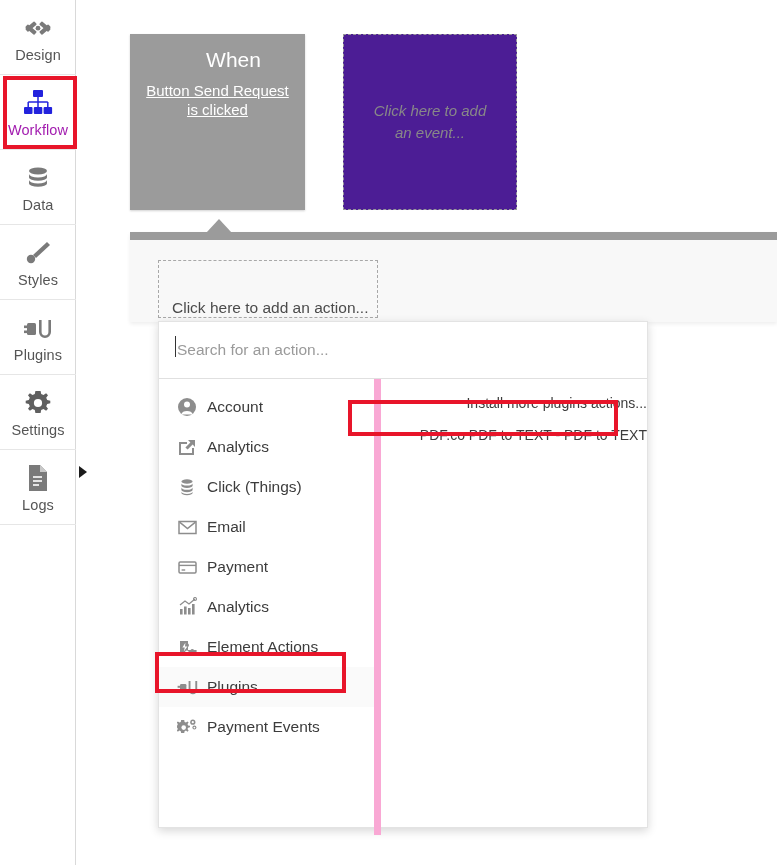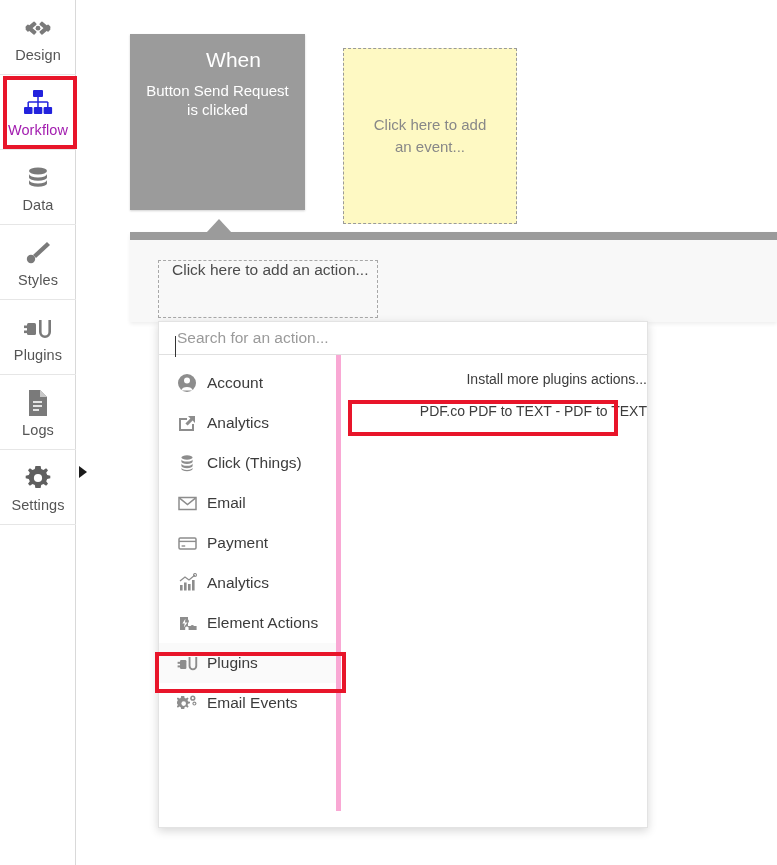--- a/index.html
+++ b/index.html
@@ -44,74 +44,74 @@
     position: absolute; left: 77px; top: 0; right: 0; bottom: 0;
     background: #ffffff;
   }
 
   .when-block {
     position: absolute; left: 130px; top: 34px; width: 175px; height: 176px;
     background: #9b9b9b; color: #ffffff; text-align: center;
     box-shadow: 0 1px 2px rgba(0,0,0,.18);
   }
   .when-title { font-size: 21px; margin-top: 14px; font-weight: 400; padding-left: 32px; }
-  .when-sub { font-size: 15px; line-height: 19px; margin-top: 9px; padding: 0 8px; }
+  .when-sub { font-size: 15px; line-height: 19px; margin-top: 9px; padding: 0 8px; text-decoration: underline; }
 
   .add-event {
-    position: absolute; left: 343px; top: 48px; width: 174px; height: 176px;
-    border: 1px dashed #9a9a9a; background: #fef9c3;
+    position: absolute; left: 343px; top: 34px; width: 174px; height: 176px;
+    border: 1px dashed #9a9a9a; background: #4c1d95;
     display: flex; align-items: center; justify-content: center;
     color: #888888; font-size: 15px; line-height: 22px; text-align: center;
-    box-sizing: border-box; cursor: pointer;
+    box-sizing: border-box; cursor: pointer; font-style: italic;
   }
   .add-event span { display:block; padding: 0 22px; }
 
   
   .action-panel {
     position: absolute; left: 130px; top: 232px; right: 0; height: 90px;
     background: #f8f8f8;
     box-shadow: 0 2px 4px rgba(0,0,0,.07);
   }
   .action-panel .topbar {
     position: absolute; left: 0; top: 0; right: 0; height: 8px; background: #9b9b9b;
   }
   .panel-pointer {
     position: absolute; left: 206px; top: 219px; width: 0; height: 0;
     border-left: 13px solid transparent; border-right: 13px solid transparent;
     border-bottom: 14px solid #9b9b9b; z-index: 6;
   }
   .add-action {
     position: absolute; left: 158px; top: 260px; width: 220px; height: 58px;
     border: 1px dashed #a8a8a8; background: transparent;
-    display: flex; align-items: flex-start; box-sizing: border-box;
+    display: flex; align-items: flex-end; box-sizing: border-box;
     color: #4b4b4b; font-size: 15.5px; padding-left: 13px; cursor: pointer; z-index: 7;
   }
 
   
   .dropdown {
     position: absolute; left: 158px; top: 321px; width: 490px; height: 507px;
     background: #ffffff; border: 1px solid #e3e3e3;
     box-shadow: 0 3px 9px rgba(0,0,0,.16);
     box-sizing: border-box; z-index: 20;
   }
   .dd-search {
-    height: 33px; border-bottom: 1px solid #e0e0e0; display: flex; align-items: center;
+    height: 57px; border-bottom: 1px solid #e0e0e0; display: flex; align-items: center;
     padding-left: 16px; box-sizing: border-box; position: relative;
   }
   .dd-search input {
     border: 0; outline: none; width: 94%; font-size: 15.5px; color: #555;
     font-family: "Liberation Sans", sans-serif; background: transparent;
   }
   .dd-search input::placeholder { color: #9a9a9a; }
   .caret {
     position: absolute; left: 16px; top: 14px; width: 1px; height: 21px; background: #333;
   }
   .dd-body { display: flex; height: 456px; }
   .dd-left {
-    width: 182px; border-right: 5px solid #f9a8d4; box-sizing: border-box; padding-top: 8px;
+    width: 222px; border-right: 7px solid #f9a8d4; box-sizing: border-box; padding-top: 8px;
   }
   .cat {
     height: 40px; display: flex; align-items: center; padding-left: 18px;
     box-sizing: border-box; cursor: pointer; color: #3c3c3c; font-size: 15.5px;
   }
   .cat .cico { width: 30px; display: flex; align-items: center; }
   .cat.sel { background: #fafafa; }
   .dd-right { flex: 1; padding-top: 8px; }
   .r-item {
     height: 32px; display: flex; align-items: center; padding-left: 18px;
@@ -207,43 +207,43 @@
             <rect x="1" y="16.5" width="3.5" height="2.6"></rect>
             <path d="M16 6 h2.6 v12 a3.4 3.4 0 0 0 6.8 0 V6 h2.6 v12 a6 6 0 0 1 -12 0z"></path>
           </g>
         </svg>
       </span>
       <span class="side-label">Plugins</span>
     </div>
 
     <div class="side-item">
       <span class="ico">
+        <svg width="30" height="30" viewBox="0 0 30 30">
+          <g fill="#5f5f5f">
+            <path d="M15 3 l2.6 0 .6 3.1 2.3 1 2.6-1.8 1.9 1.9 -1.8 2.6 1 2.3 3.1 .6 0 2.6 -3.1 .6 -1 2.3 1.8 2.6 -1.9 1.9 -2.6-1.8 -2.3 1 -.6 3.1 -2.6 0 -2.6 0 -.6-3.1 -2.3-1 -2.6 1.8 -1.9-1.9 1.8-2.6 -1-2.3 -3.1-.6 0-2.6 3.1-.6 1-2.3 -1.8-2.6 1.9-1.9 2.6 1.8 2.3-1 .6-3.1z"></path>
+          </g>
+          <circle cx="15" cy="15" r="4.1" fill="#ffffff"></circle>
+        </svg>
+      </span>
+      <span class="side-label">Settings</span>
+    </div>
+
+    <div class="side-item">
+      <span class="ico">
         <svg width="26" height="30" viewBox="0 0 26 30">
           <path d="M4 2 h11 l7 7 v19 h-18z" fill="#7a7a7a"></path>
           <path d="M15 2 v7 h7z" fill="#c8c8c8"></path>
           <g stroke="#ffffff" stroke-width="1.6">
             <path d="M8 14 h9"></path>
               <path d="M8 18 h9"></path>
               <path d="M8 22 h6"></path>
           </g>
         </svg>
       </span>
       <span class="side-label">Logs</span>
-    </div>
-
-    <div class="side-item">
-      <span class="ico">
-        <svg width="30" height="30" viewBox="0 0 30 30">
-          <g fill="#5f5f5f">
-            <path d="M15 3 l2.6 0 .6 3.1 2.3 1 2.6-1.8 1.9 1.9 -1.8 2.6 1 2.3 3.1 .6 0 2.6 -3.1 .6 -1 2.3 1.8 2.6 -1.9 1.9 -2.6-1.8 -2.3 1 -.6 3.1 -2.6 0 -2.6 0 -.6-3.1 -2.3-1 -2.6 1.8 -1.9-1.9 1.8-2.6 -1-2.3 -3.1-.6 0-2.6 3.1-.6 1-2.3 -1.8-2.6 1.9-1.9 2.6 1.8 2.3-1 .6-3.1z"></path>
-          </g>
-          <circle cx="15" cy="15" r="4.1" fill="#ffffff"></circle>
-        </svg>
-      </span>
-      <span class="side-label">Settings</span>
     </div>
   </div>
 
   <div class="hl-sidebar"></div>
   <div class="side-arrow"></div>
 
   <div class="canvas"></div>
 
   <div class="when-block">
     <div class="when-title">When</div>
@@ -376,21 +376,21 @@
               <g fill="#8d8d8d">
                 <path d="M8 4 l1.8 0 .4 2.2 1.6 .7 1.8-1.3 1.3 1.3 -1.3 1.8 .7 1.6 2.2 .4 0 1.8 -2.2 .4 -.7 1.6 1.3 1.8 -1.3 1.3 -1.8-1.3 -1.6 .7 -.4 2.2 -1.8 0 -1.8 0 -.4-2.2 -1.6-.7 -1.8 1.3 -1.3-1.3 1.3-1.8 -.7-1.6 -2.2-.4 0-1.8 2.2-.4 .7-1.6 -1.3-1.8 1.3-1.3 1.8 1.3 1.6-.7 .4-2.2z" transform="translate(-1.2,-0.4) scale(0.86)"></path>
                 <circle cx="15.8" cy="5.2" r="2.6"></circle>
                 <circle cx="17.4" cy="10.6" r="2"></circle>
               </g>
               <circle cx="6.7" cy="10.6" r="2.3" fill="#ffffff"></circle>
               <circle cx="15.8" cy="5.2" r="1.1" fill="#ffffff"></circle>
               <circle cx="17.4" cy="10.6" r="0.9" fill="#ffffff"></circle>
             </svg>
           </span>
-          <span>Email Events</span>
+          <span>Payment Events</span>
         </div>
 
       </div>
 
       <div class="dd-right">
         <div class="r-item first">
           <span>Install more plugins actions...</span>
         </div>
         <div class="r-item">
           <span>PDF.co PDF to TEXT - PDF to TEXT</span>

